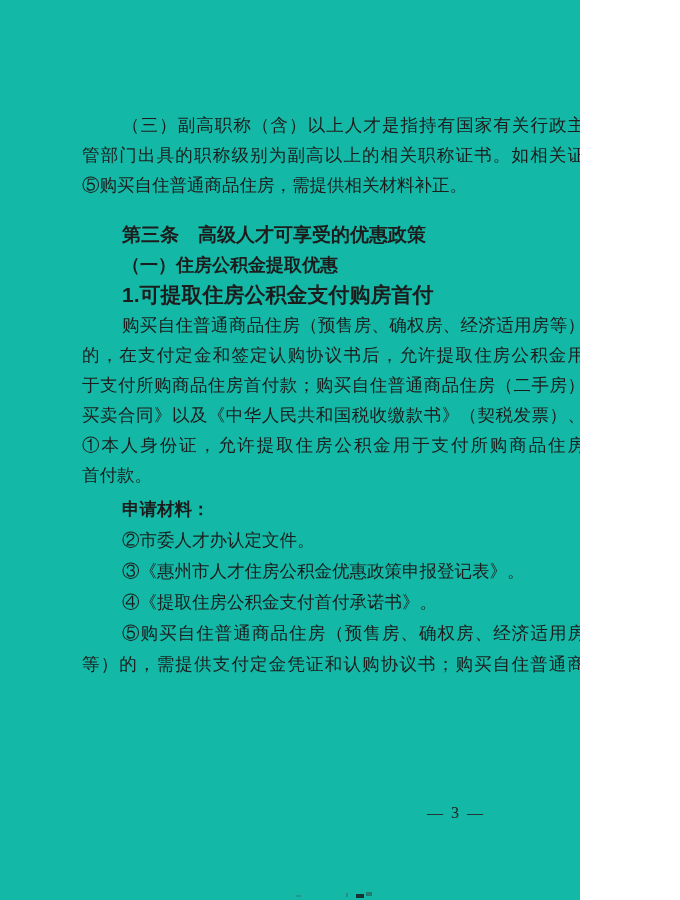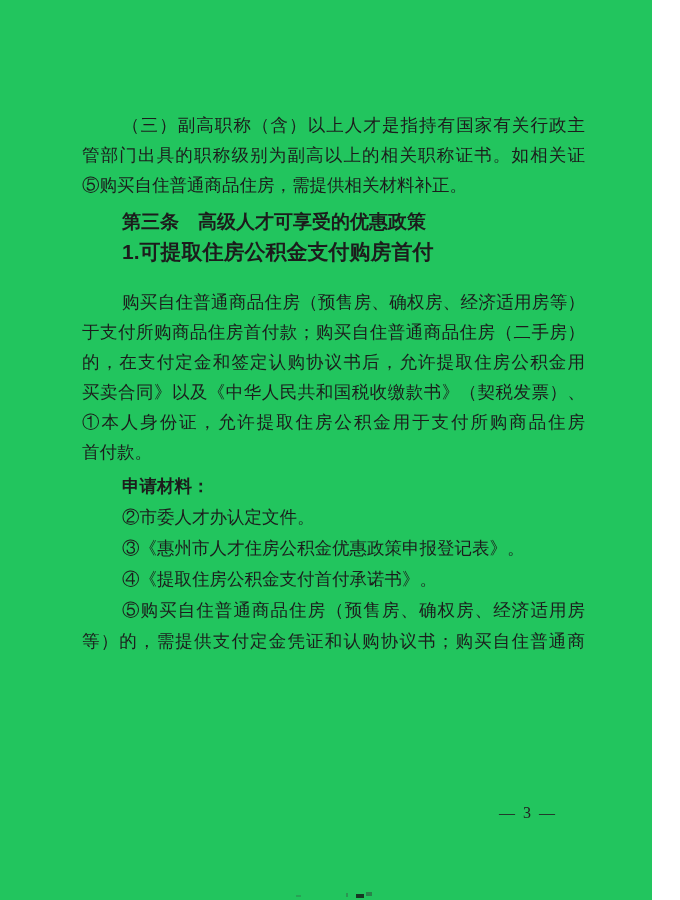--- a/index.html
+++ b/index.html
@@ -2,23 +2,23 @@
 <html><head>
 <meta charset="utf-8">
 <style>
   html, body {
     margin: 0;
     padding: 0;
     background: #ffffff;
   }
   .page {
     position: relative;
-    width: 652px;
+    width: 580px;
     height: 900px;
-    background: #22c55e;
+    background: #14b8a6;
     overflow: hidden;
     color: #1c1c1c;
   }
   .textblock {
     position: absolute;
     left: 82px;
     top: 110px;
     width: 503px;
   }
   .ln {
@@ -48,22 +48,22 @@
   .h3 {
     font-family: "Liberation Sans", sans-serif;
     font-weight: 700;
     font-size: 21px;
   }
   .lbl {
     font-family: "Liberation Sans", sans-serif;
     font-weight: 700;
     font-size: 17.5px;
   }
-  .m7 { margin-top: 7px; }
-  .m4 { margin-top: 20px; }
+  .m7 { margin-top: 20px; }
+  .m4 { margin-top: 0; }
   .m8 { margin-top: 4px; }
   .pagenum {
     position: absolute;
     top: 804px;
     right: 95px;
     font-family: "Liberation Serif", serif;
     font-size: 16px;
     letter-spacing: 2px;
     color: #222222;
   }
@@ -77,24 +77,25 @@
 </head>
 <body>
 
 <div class="page">
 
   <div class="textblock">
     <div class="ln ind just">（三）副高职称（含）以上人才是指持有国家有关行政主</div>
     <div class="ln just">管部门出具的职称级别为副高以上的相关职称证书。如相关证</div>
     <div class="ln">⑤购买自住普通商品住房，需提供相关材料补正。</div>
     <div class="ln h1 ind m7">第三条　高级人才可享受的优惠政策</div>
+    <div class="ln h2 ind">（一）住房公积金提取优惠</div>
     <div class="ln h3 ind">1.可提取住房公积金支付购房首付</div>
     <div class="ln ind just m4">购买自住普通商品住房（预售房、确权房、经济适用房等）</div>
+    <div class="ln just">的，在支付定金和签定认购协议书后，允许提取住房公积金用</div>
     <div class="ln just">于支付所购商品住房首付款；购买自住普通商品住房（二手房）</div>
-    <div class="ln just">的，在支付定金和签定认购协议书后，允许提取住房公积金用</div>
     <div class="ln just">买卖合同》以及《中华人民共和国税收缴款书》（契税发票）、</div>
     <div class="ln just">①本人身份证，允许提取住房公积金用于支付所购商品住房</div>
     <div class="ln">首付款。</div>
     <div class="ln lbl ind lh31 m8">申请材料：</div>
     <div class="ln ind lh31">②市委人才办认定文件。</div>
     <div class="ln ind lh31">③《惠州市人才住房公积金优惠政策申报登记表》。</div>
     <div class="ln ind lh31">④《提取住房公积金支付首付承诺书》。</div>
     <div class="ln ind lh31 just">⑤购买自住普通商品住房（预售房、确权房、经济适用房</div>
     <div class="ln lh31 just">等）的，需提供支付定金凭证和认购协议书；购买自住普通商</div>
   </div>

